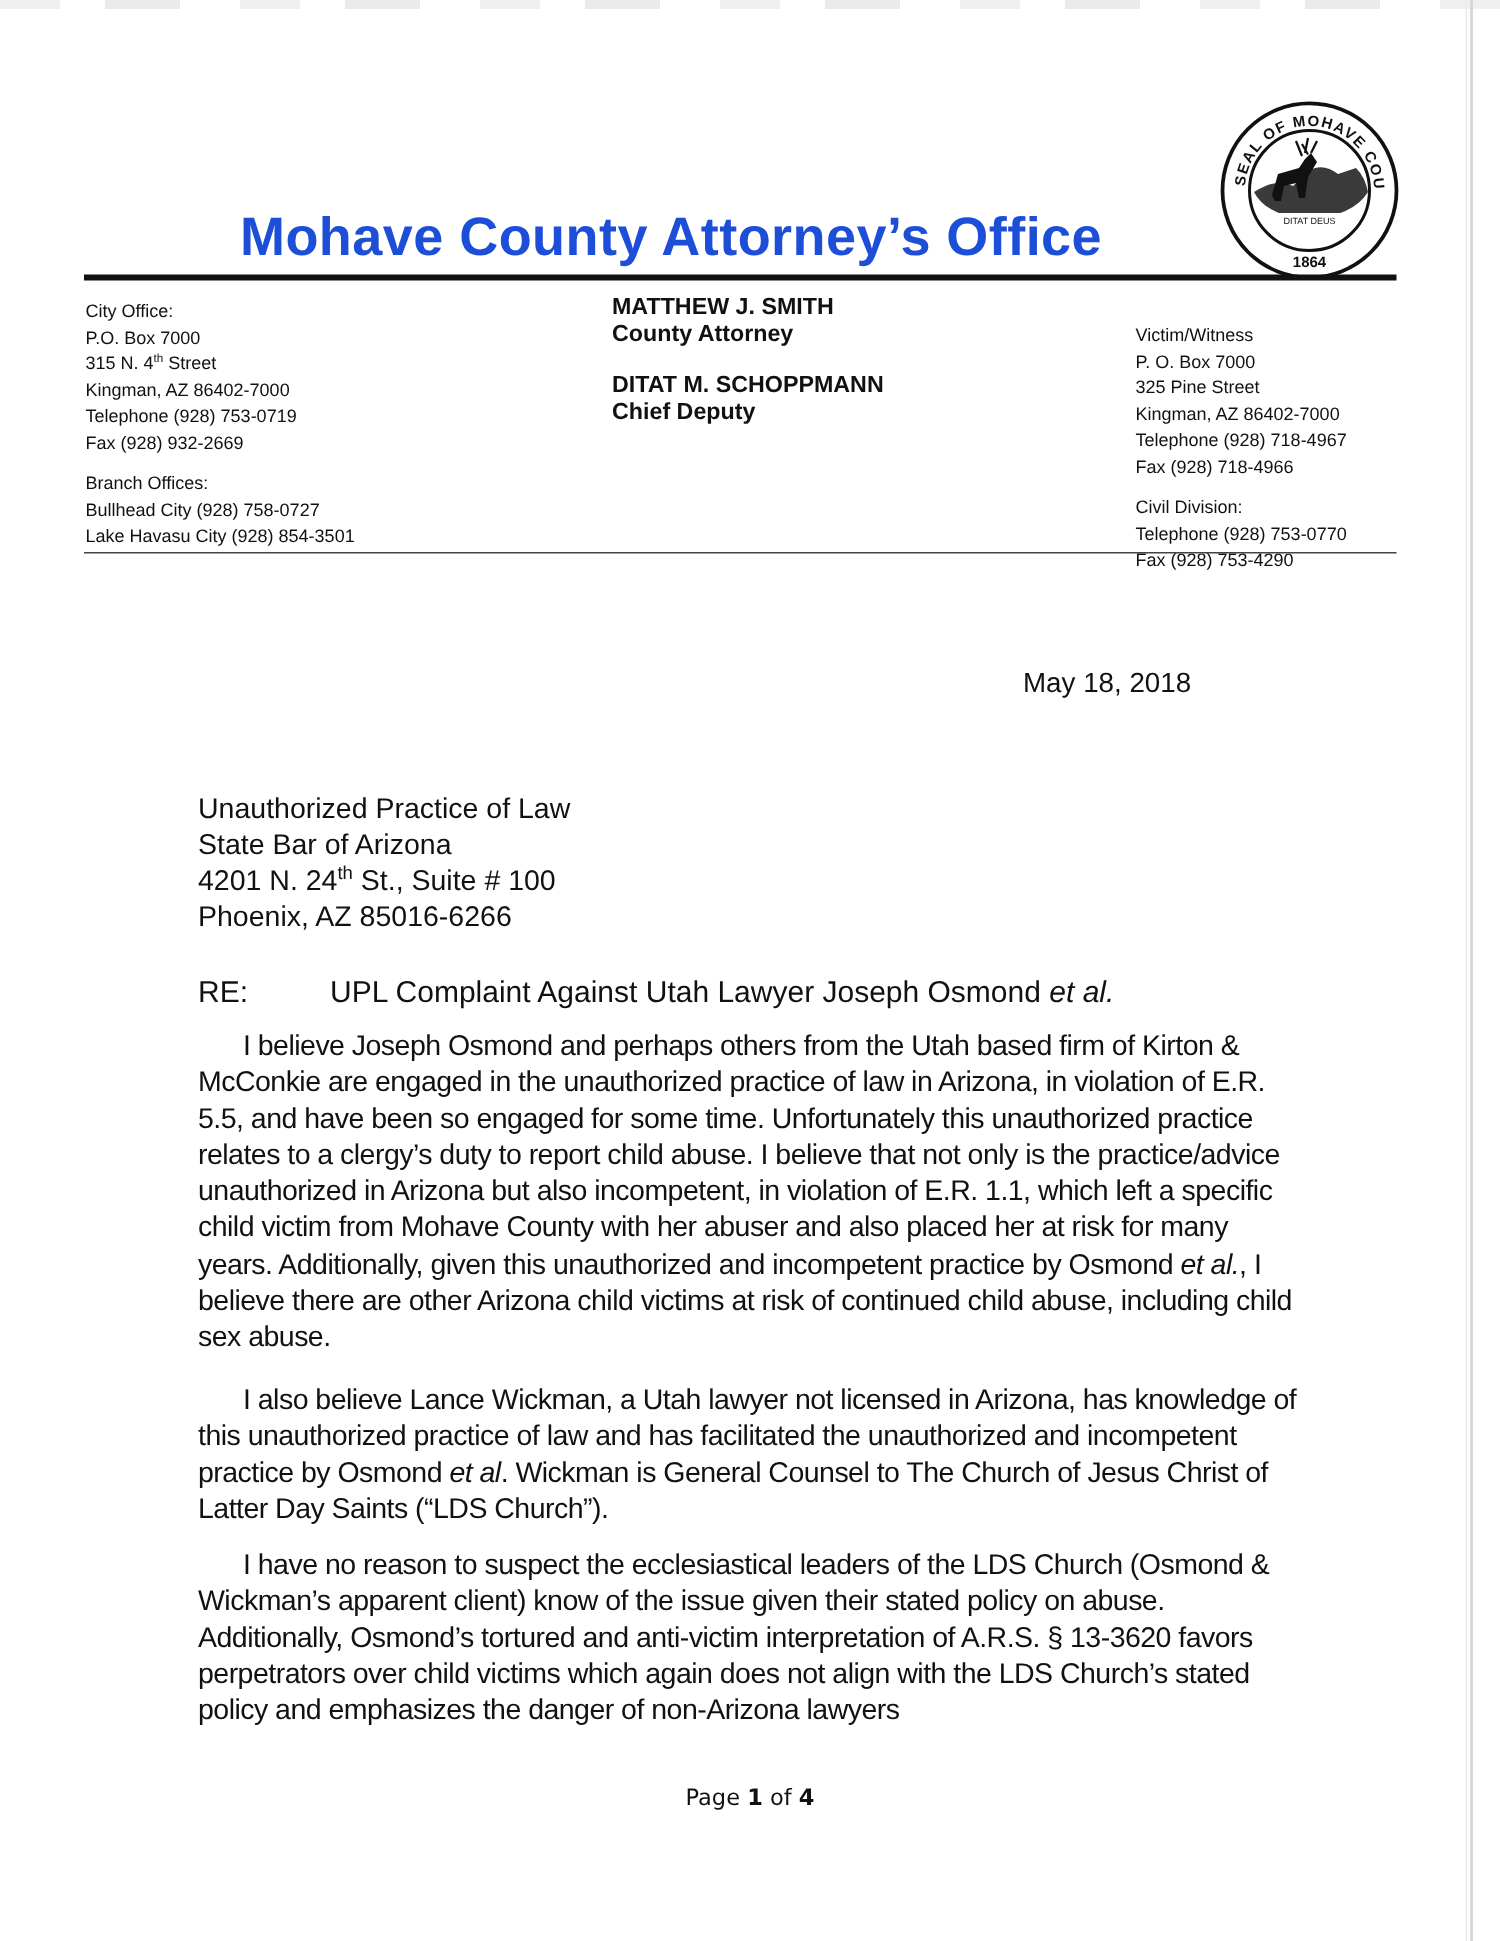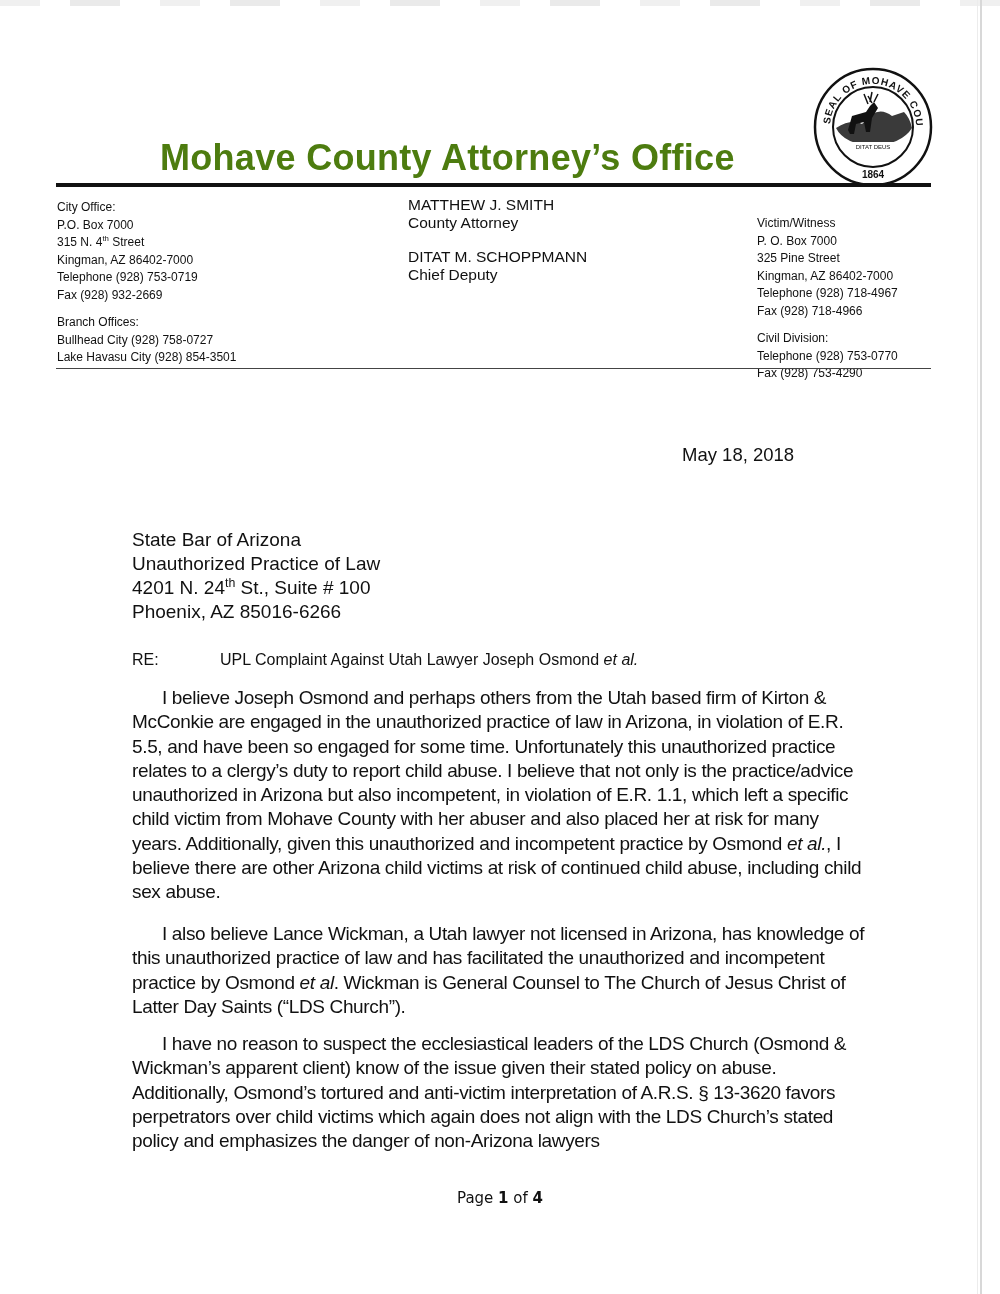--- a/index.html
+++ b/index.html
@@ -6,39 +6,39 @@
   body {
     width: 1000px; height: 1294px; position: relative; overflow: hidden;
     font-family: "Liberation Sans", sans-serif; color: #111;
   }
   .scan-top { position: absolute; left: 0; top: 0; width: 1000px; height: 6px;
     background: repeating-linear-gradient(90deg, #e6e6e6 0 40px, #fff 40px 70px, #dcdcdc 70px 120px, #fff 120px 160px); opacity: .6; }
   .scan-right { position: absolute; right: 18px; top: 0; width: 2px; height: 1294px; background: #d8d8d8; }
   .scan-right2 { position: absolute; right: 22px; top: 0; width: 1px; height: 1294px; background: #ececec; }
 
   .title { position: absolute; left: 160px; top: 137px; font-size: 36px; font-weight: bold;
-    letter-spacing: 0.3px; color: #4d7c0f; }
+    letter-spacing: 0.3px; color: #1d4ed8; }
   .rule { position: absolute; left: 56px; top: 183px; width: 875px; height: 4px; background: #111; }
   .rule-thin { position: absolute; left: 56px; top: 368px; width: 875px; height: 1px; background: #444; }
 
   .seal { position: absolute; left: 812px; top: 66px; width: 122px; height: 122px; }
 
   .col { position: absolute; font-size: 12px; line-height: 17.5px; }
   .col-left { left: 57px; top: 199px; }
-  .col-mid { left: 408px; top: 196px; font-weight: normal; font-size: 15.5px; line-height: 18px; }
+  .col-mid { left: 408px; top: 196px; font-weight: bold; font-size: 15.5px; line-height: 18px; }
   .col-right { left: 757px; top: 215px; }
   .col .gap { height: 10px; }
   .col-mid .gap { height: 16px; }
   sup { font-size: 65%; line-height: 0; vertical-align: super; }
 
   .date { position: absolute; left: 682px; top: 444px; font-size: 18.5px; }
 
   .addr { position: absolute; left: 132px; top: 528px; font-size: 19px; line-height: 24px; }
 
-  .re { position: absolute; left: 132px; top: 651px; font-size: 16px; width: 740px; }
+  .re { position: absolute; left: 132px; top: 651px; font-size: 20px; width: 740px; }
   .re .re-label { display: inline-block; width: 88px; }
 
   .body-text { position: absolute; left: 132px; width: 740px; font-size: 19px; line-height: 24.3px;
     font-family: Liberation Sans, sans-serif; letter-spacing: -0.35px; }
   .body-text p { margin: 0; text-indent: 30px; }
   .p1 { top: 686px; }
   .p2 { top: 922px; }
   .p3 { top: 1032px; }
 
   .footer { position: absolute; left: 0; width: 1000px; top: 1189px; text-align: center; font-size: 15px;
@@ -104,22 +104,22 @@
   <div>Civil Division:</div>
   <div>Telephone  (928) 753-0770</div>
   <div>Fax  (928) 753-4290</div>
 </div>
 
 <div class="rule-thin"></div>
 
 <div class="date">May 18, 2018</div>
 
 <div class="addr">
+  <div>Unauthorized Practice of Law</div>
   <div>State Bar of Arizona</div>
-  <div>Unauthorized Practice of Law</div>
   <div><span>4201 N. 24</span><sup>th</sup><span> St., Suite # 100</span></div>
   <div>Phoenix, AZ 85016-6266</div>
 </div>
 
 <div class="re">
   <span class="re-label">RE:</span><span>UPL Complaint Against Utah Lawyer Joseph Osmond </span><i>et al.</i>
 </div>
 
 <div class="body-text p1">
   <p><span>I believe Joseph Osmond and perhaps others from the Utah based firm of Kirton &amp; McConkie are engaged in the unauthorized practice of law in Arizona, in violation of E.R. 5.5, and have been so engaged for some time. Unfortunately this unauthorized practice relates to a clergy’s duty to report child abuse. I believe that not only is the practice/advice unauthorized in Arizona but also incompetent, in violation of E.R. 1.1, which left a specific child victim from Mohave County with her abuser and also placed her at risk for many years. Additionally, given this unauthorized and incompetent practice by Osmond </span><i>et al.</i><span>, I believe there are other Arizona child victims at risk of continued child abuse, including child sex abuse.</span></p>

